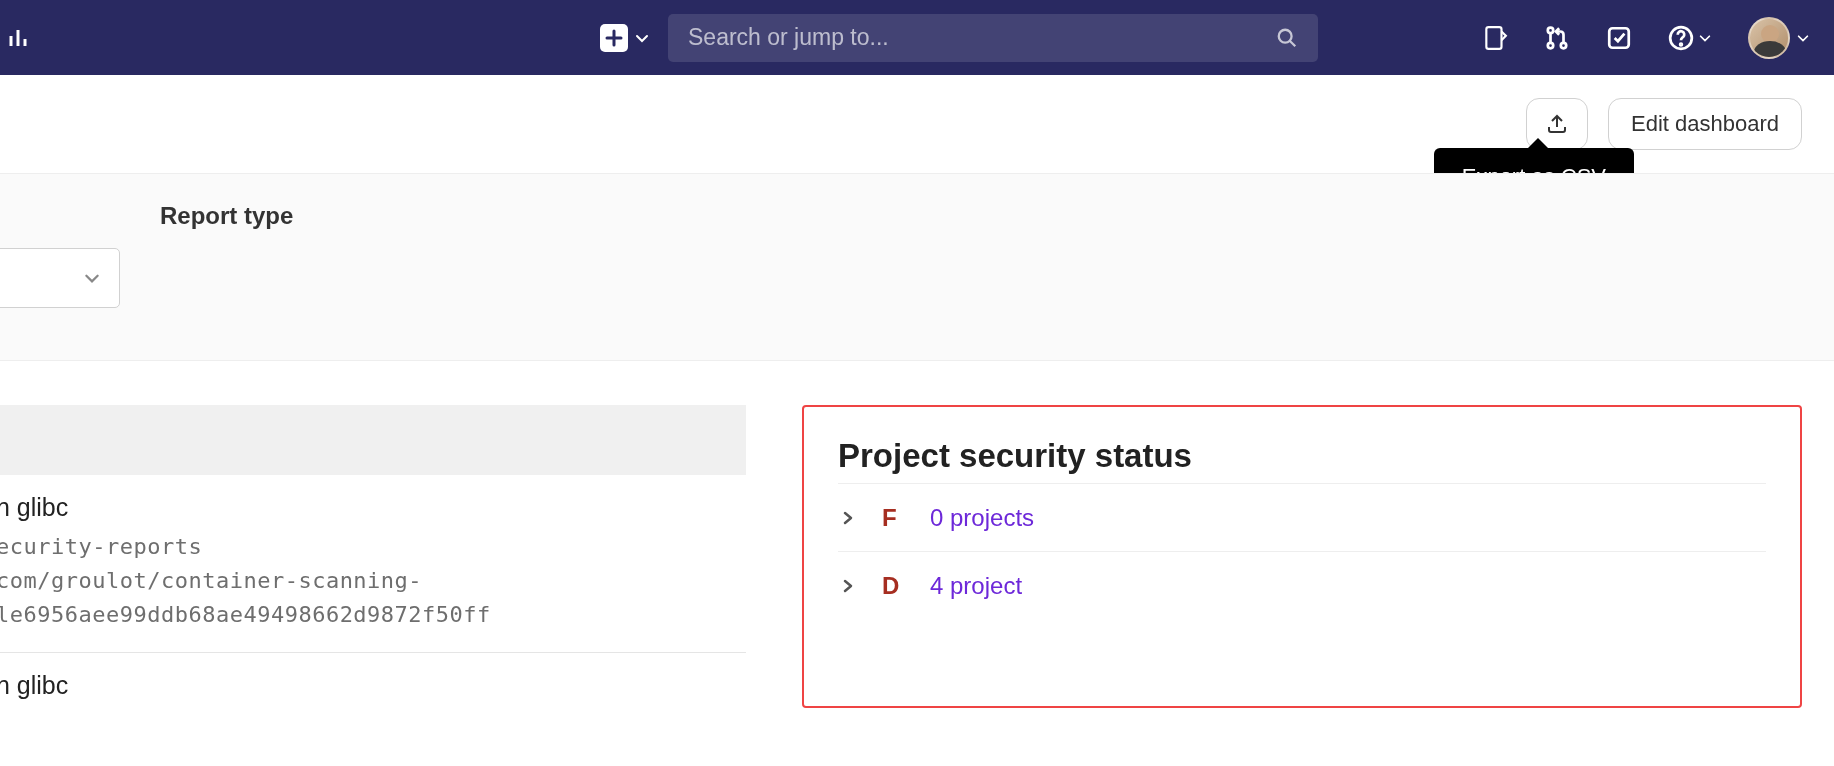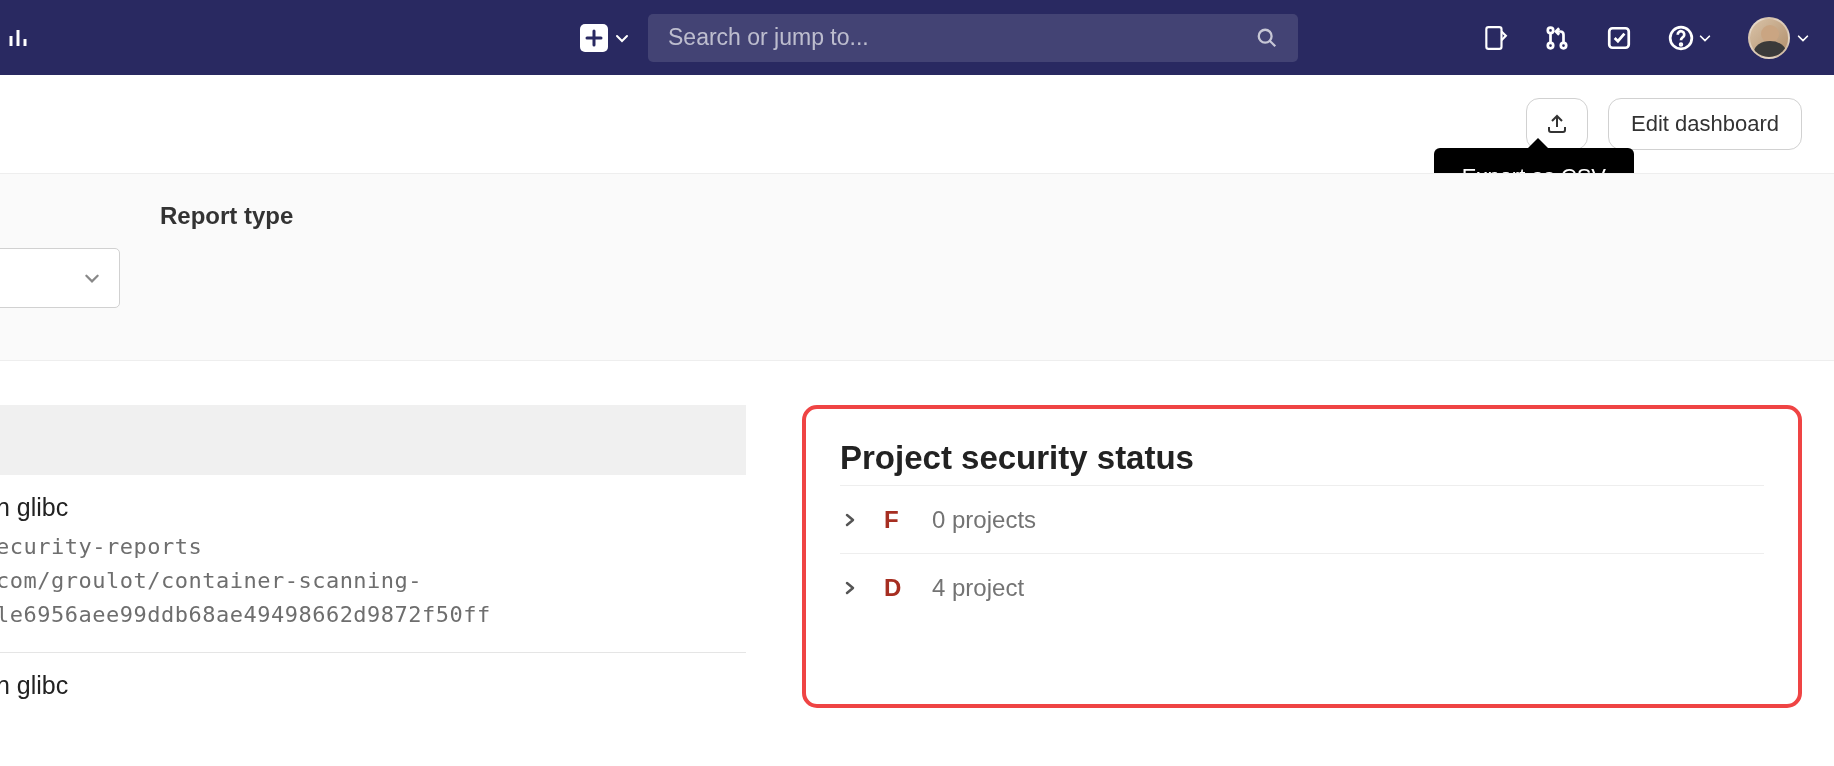--- a/index.html
+++ b/index.html
@@ -31,21 +31,21 @@
     color: #fff;
     display: flex;
     align-items: center;
     margin-left: -12px;
   }
   .nav-center {
     display: flex;
     align-items: center;
     gap: 18px;
     position: absolute;
-    left: 580px;
+    left: 600px;
   }
   .nav-plus {
     display: flex;
     align-items: center;
     gap: 6px;
     color: #fff;
     cursor: pointer;
   }
   .nav-plus-box {
     background: #fff;
@@ -234,22 +234,22 @@
     font-family: ui-monospace, SFMono-Regular, Menlo, Consolas, monospace;
     line-height: 1.55;
     letter-spacing: 0.5px;
     word-break: break-all;
   }
   .vuln-divider { border-top:1px solid #e5e5e5; margin-top:20px; }
 
   .right-panel {
     flex: 1;
     margin-right: 32px;
-    border: 4px solid #ef4444;
-    border-radius: 15px;
+    border: 2px solid #ef4444;
+    border-radius: 4px;
   }
   .right-panel-inner { padding: 30px 34px 0 34px; }
   .panel-title {
     font-size: 33px;
     font-weight: 700;
     color: #222;
     margin-bottom: 8px;
   }
   .panel-subtitle {
     font-size: 23px;
@@ -262,21 +262,21 @@
     gap: 24px;
     height: 68px;
     border-top: 1px solid #eee;
     font-size: 24px;
   }
   .grade-letter {
     font-weight: 700;
     color: #a62e21;
     width: 24px;
   }
-  .grade-count { color: #737373; }
+  .grade-count { color: #6d28d9; }
   .expand-chev { color:#555; width:20px; display:flex; justify-content:center; }
 
   svg { display:block; }
 </style>
 </head>
 <body>
 
 <div class="navbar">
   <div class="nav-left">
     <span class="nav-logo">

